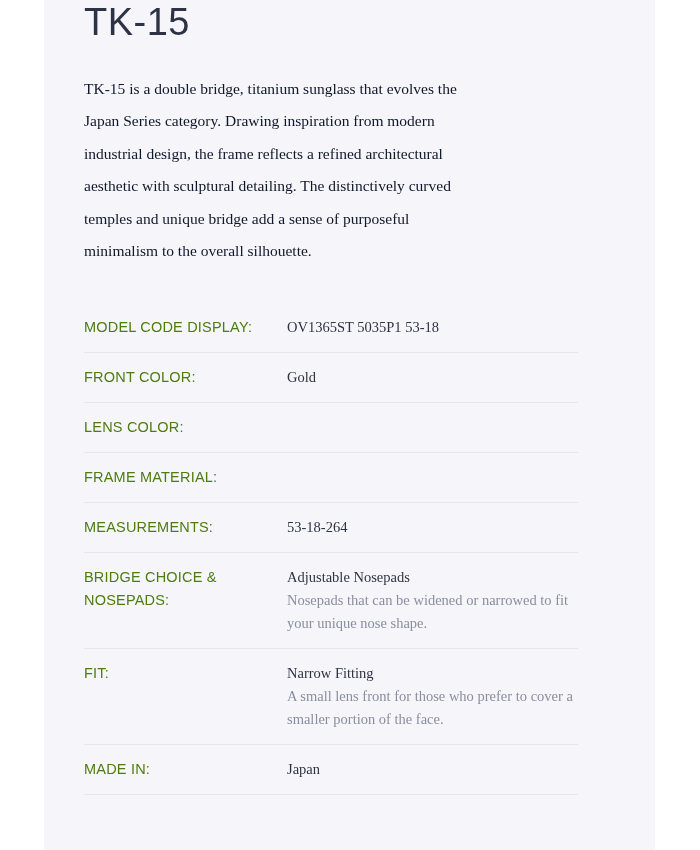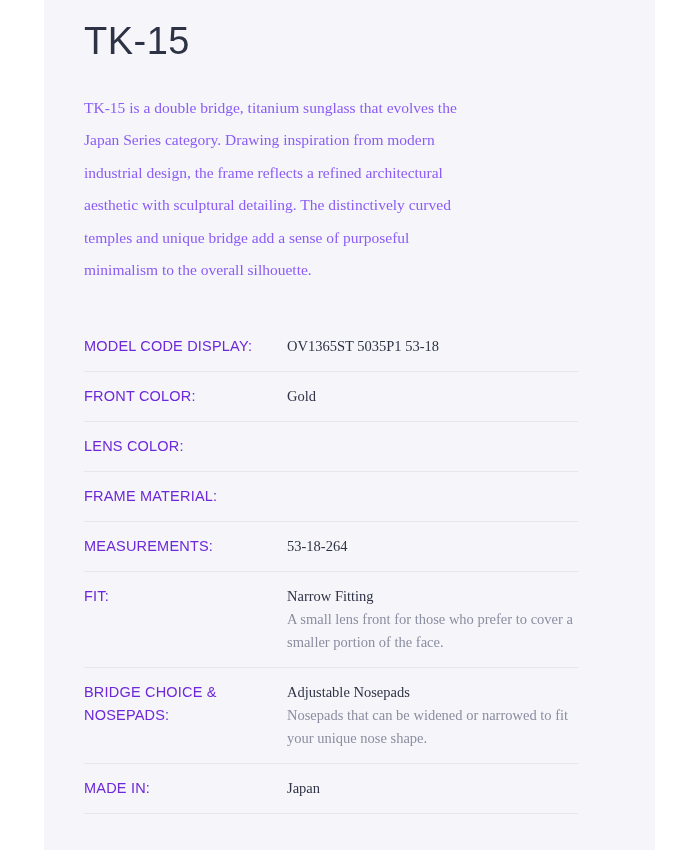--- a/index.html
+++ b/index.html
@@ -33,38 +33,38 @@
 
   .content {
     position: absolute;
     left: 40px;   
     top: 0;
     width: 535px;
   }
 
   .product-title {
     margin: 0;
-    padding-top: 19px;
+    padding-top: 0;
     font-family: "Liberation Sans", sans-serif;
     font-size: 38px;
     font-weight: 300;
     letter-spacing: 0.5px;
     color: #2e3245;
     line-height: 1.2;
   }
 
   .product-description {
     margin: 0;
     padding-top: 27px;
     width: 400px;
     font-family: "Liberation Serif", serif;
     font-size: 15.5px;
     font-weight: 400;
     line-height: 32.5px;
-    color: #8b5cf6;
+    color: #0f172a;
   }
 
   .spec-table {
     margin-top: 48px;
     width: 494px;
   }
 
   .spec-row {
     display: flex;
     align-items: flex-start;
@@ -76,21 +76,21 @@
     padding-top: 0;
   }
 
   .spec-label {
     flex: 0 0 203px;
     font-family: "Liberation Sans", sans-serif;
     font-size: 14.5px;
     font-weight: 400;
     letter-spacing: 0.2px;
     line-height: 23px;
-    color: #6d28d9;
+    color: #4d7c0f;
     text-transform: uppercase;
   }
 
   .spec-value {
     flex: 1 1 auto;
     font-family: Liberation Serif, serif;
     font-size: 14.5px;
     font-weight: 400;
     line-height: 23px;
     color: #2e3245;
@@ -145,32 +145,32 @@
 
         <div class="spec-row">
           <div class="spec-label">MEASUREMENTS:</div>
           <div class="spec-value">
             <span>53-18-264</span>
             
           </div>
         </div>
 
         <div class="spec-row">
+          <div class="spec-label">BRIDGE CHOICE &amp; NOSEPADS:</div>
+          <div class="spec-value">
+            <span>Adjustable Nosepads</span>
+            <span class="spec-value-note hidden-empty">Nosepads that can be widened or narrowed to fit your unique nose shape.</span>
+          </div>
+        </div>
+
+        <div class="spec-row">
           <div class="spec-label">FIT:</div>
           <div class="spec-value">
             <span>Narrow Fitting</span>
             <span class="spec-value-note hidden-empty">A small lens front for those who prefer to cover a smaller portion of the face.</span>
-          </div>
-        </div>
-
-        <div class="spec-row">
-          <div class="spec-label">BRIDGE CHOICE &amp; NOSEPADS:</div>
-          <div class="spec-value">
-            <span>Adjustable Nosepads</span>
-            <span class="spec-value-note hidden-empty">Nosepads that can be widened or narrowed to fit your unique nose shape.</span>
           </div>
         </div>
 
         <div class="spec-row">
           <div class="spec-label">MADE IN:</div>
           <div class="spec-value">
             <span>Japan</span>
             
           </div>
         </div>

